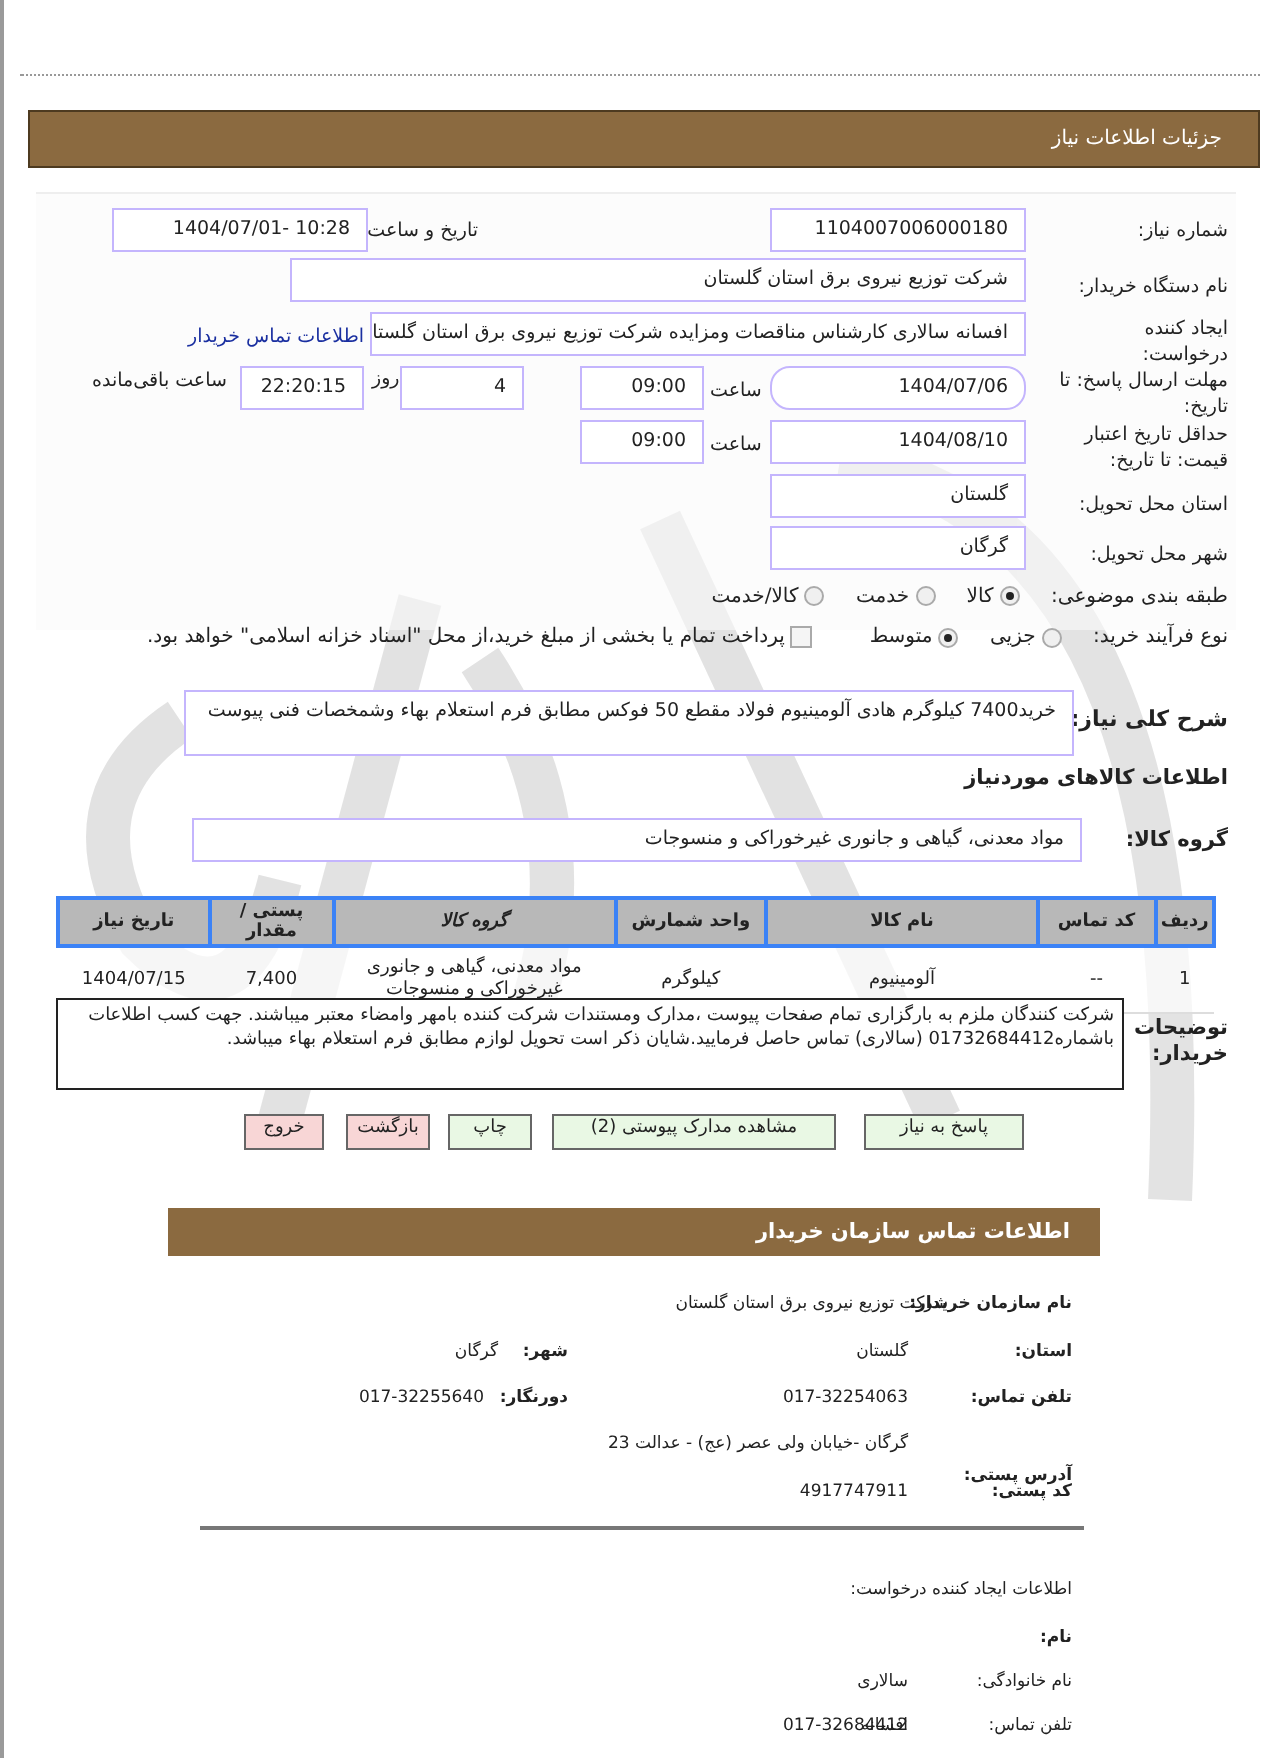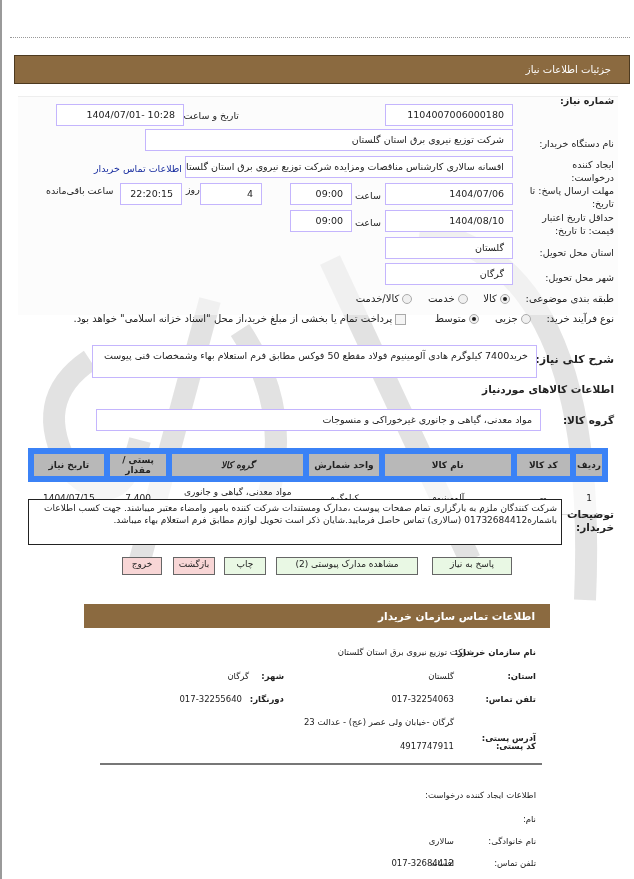--- a/index.html
+++ b/index.html
@@ -18,21 +18,21 @@
          font-size:9.5px; line-height:20px; padding:0 8px; white-space:nowrap; overflow:hidden; }
   .box.ltr { direction:ltr; text-align:right; }
   .link { position:absolute; color:#1a2fa0; direction:rtl; font-size:9.5px; }
   .radio { display:inline-block; width:8px; height:8px; border-radius:50%; border:1px solid #aaa;
            background:#f0f0f0; vertical-align:middle; margin:0 3px; position:relative; }
   .radio.on::after { content:""; position:absolute; left:2px; top:2px; width:4px; height:4px; border-radius:50%; background:#222; }
   .check { display:inline-block; width:9px; height:9px; border:1px solid #aaa; background:#f5f5f5; vertical-align:middle; margin:0 3px; }
   .row { position:absolute; direction:rtl; font-size:10px; white-space:nowrap; }
   .bold { font-weight:bold; }
   table.items { position:absolute; left:28px; top:448px; width:580px; border-collapse:collapse; direction:rtl; font-size:9px; background:rgba(255,255,255,0.7); }
-  table.items th { background:#b8b8b8; color:#222; font-weight:bold; height:18px; border:6px solid #3b82f6; }
+  table.items th { background:#b8b8b8; color:#222; font-weight:bold; height:18px; border:2px solid #3b82f6; }
   table.items td { height:30px; text-align:center; border-bottom:1px solid #ddd; }
   .notes { position:absolute; left:28px; top:499px; width:534px; height:46px; border:1px solid #222; background:#fff;
            direction:rtl; font-size:9px; line-height:12px; padding:2px 4px; box-sizing:border-box; }
   .btn { position:absolute; top:557px; height:18px; border:1px solid #666; box-sizing:border-box; font-size:9px;
          text-align:center; line-height:12px; direction:rtl; overflow:hidden; }
   .btn.green { background:#e9f8e4; }
   .btn.red { background:#f8d6d6; }
   .hdr2 { position:absolute; left:84px; top:604px; width:466px; height:24px; background:#8b6a40; color:#fff;
           direction:rtl; font-weight:bold; font-size:10.5px; line-height:24px; padding-right:15px; box-sizing:border-box; }
   .k { position:absolute; direction:rtl; font-size:8.5px; font-weight:bold; color:#222; white-space:nowrap; }
@@ -54,34 +54,34 @@
     <path d="M240 330 Q300 420 260 520"></path>
   </g>
 </svg>
 
 <div class="hdr">
   <span>جزئیات اطلاعات نیاز</span>
 </div>
 
 <div class="panel"></div>
 
-<div class="lbl" style="right:20px; top:94px;font-weight:bold;">شماره نیاز:</div>
+<div class="lbl" style="right:20px; top:109px;">شماره نیاز:</div>
 <div class="box ltr" style="left:385px; top:104px; width:128px; height:22px;">1104007006000180</div>
 <div class="lbl" style="right:395px; top:109px;">تاریخ و ساعت اعلان عمومی:</div>
 <div class="box ltr" style="left:56px; top:104px; width:128px; height:22px;">1404/07/01- 10:28</div>
 
 <div class="lbl" style="right:20px; top:137px;">نام دستگاه خریدار:</div>
 <div class="box" style="left:145px; top:129px; width:368px; height:22px;">شرکت توزیع نیروی برق استان گلستان</div>
 
 <div class="lbl" style="right:20px; top:158px; width:80px;">ایجاد کننده درخواست:</div>
 <div class="box" style="left:185px; top:156px; width:328px; height:22px;">افسانه سالاری کارشناس مناقصات ومزایده شرکت توزیع نیروی برق استان گلستان</div>
 <div class="link" style="left:94px; top:163px;">اطلاعات تماس خریدار</div>
 
 <div class="lbl" style="right:20px; top:184px; width:100px;">مهلت ارسال پاسخ: تا تاریخ:</div>
-<div class="box ltr" style="left:385px; top:183px; width:128px; height:22px;">1404/07/06</div>
+<div class="box ltr" style="left:385px; top:183px; width:128px; height:22px;border-radius:10px;">1404/07/06</div>
 <div class="lbl" style="left:355px; top:189px;">ساعت</div>
 <div class="box ltr" style="left:290px; top:183px; width:62px; height:22px;">09:00</div>
 <div class="box ltr" style="left:200px; top:183px; width:62px; height:22px;">4</div>
 <div class="lbl" style="left:186px; top:183px;">روز</div>
 <div class="box ltr" style="left:120px; top:183px; width:62px; height:22px;">22:20:15</div>
 <div class="lbl" style="left:46px; top:184px;">ساعت باقی‌مانده</div>
 
 <div class="lbl" style="right:20px; top:211px; width:100px;">حداقل تاریخ اعتبار قیمت: تا تاریخ:</div>
 <div class="box ltr" style="left:385px; top:210px; width:128px; height:22px;">1404/08/10</div>
 <div class="lbl" style="left:355px; top:216px;">ساعت</div>
@@ -117,21 +117,21 @@
 
 <div class="lbl bold" style="right:20px; top:383px; font-size:10.5px;">اطلاعات کالاهای موردنیاز</div>
 
 <div class="lbl bold" style="right:20px; top:414px; font-size:10.5px;">گروه کالا:</div>
 <div class="box" style="left:96px; top:409px; width:445px; height:22px;">مواد معدنی، گیاهی و جانوری غیرخوراکی و منسوجات</div>
 
 <table class="items">
   <thead>
     <tr>
       <th style="width:18px;">ردیف</th>
-      <th style="width:52px;">کد کالا</th>
+      <th style="width:52px;">کد تماس</th>
       <th style="width:125px;">نام کالا</th>
       <th style="width:68px;">واحد شمارش</th>
       <th style="width:130px;font-style:italic;">گروه کالا</th>
       <th style="width:55px;">پستی / مقدار</th>
       <th style="width:68px;">تاریخ نیاز</th>
     </tr>
   </thead>
   <tbody>
     <tr>
       <td>1</td>
@@ -171,18 +171,18 @@
 
 <div class="k" style="right:98px; top:717px;margin-top:16px;">آدرس پستی:</div>
 <div class="v" style="right:180px; top:717px;">گرگان -خیابان ولی عصر (عج) - عدالت 23</div>
 
 <div class="k" style="right:98px; top:741px;">کد پستی:</div>
 <div class="v" style="right:180px; top:741px;">4917747911</div>
 
 <div class="sep"></div>
 
 <div class="v" style="right:98px; top:790px;">اطلاعات ایجاد کننده درخواست:</div>
-<div class="k" style="right:98px; top:814px; font-weight:normal;">نام:</div>
+<div class="k" style="right:98px; top:814px; font-weight:bold;">نام:</div>
 <div class="v" style="right:180px; top:814px;margin-top:44px;">افسانه</div>
 <div class="k" style="right:98px; top:836px; font-weight:normal;">نام خانوادگی:</div>
 <div class="v" style="right:180px; top:836px;">سالاری</div>
 <div class="k" style="right:98px; top:858px; font-weight:normal;">تلفن تماس:</div>
 <div class="v" style="right:180px; top:858px;">017-32684412</div>
 
 </body></html>

